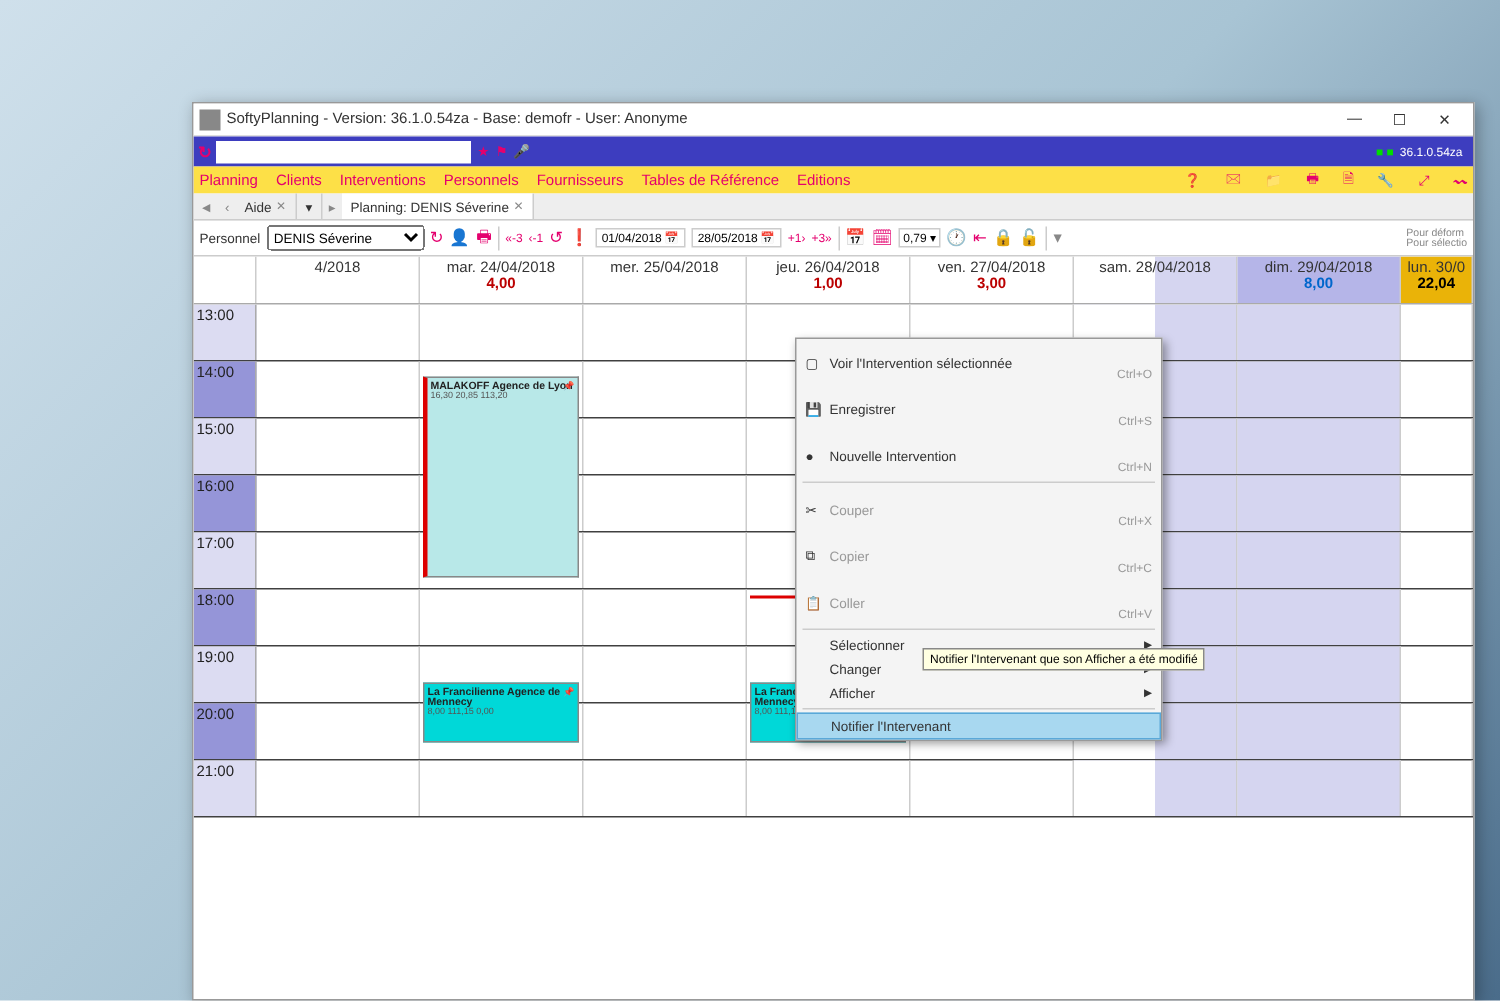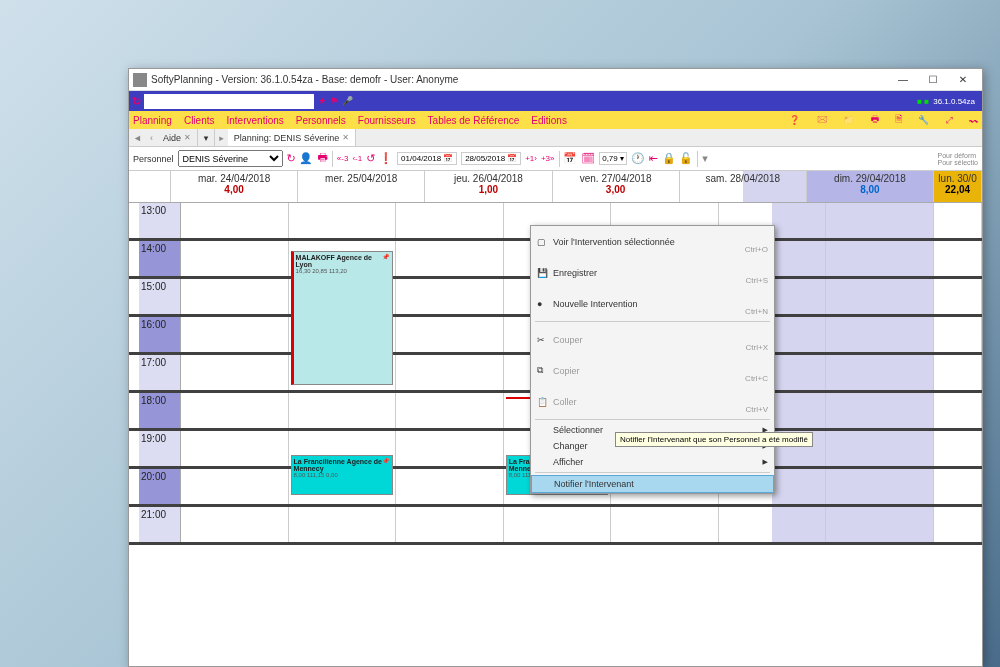--- a/index.html
+++ b/index.html
@@ -37,21 +37,21 @@
 .calhead { display:flex; height:32px; border-bottom:1px solid #aaa; }
 .calhead .timecol { width:42px; border-right:1px solid #ccc; }
 .calhead .dayhead { flex:1; border-right:1px solid #ccc; text-align:center; }
 .calhead .dayhead .dayname { font-size:10px; color:#333; padding-top:2px; }
 .calhead .dayhead .daysum { font-size:10px; font-weight:bold; }
 .calhead .dayhead .daysum.red { color:#b00; }
 .calhead .dayhead .daysum.blue { color:#06c; }
 .calhead .dayhead.weekend { background:#b5b5e8; }
 .calhead .dayhead.weekend-half { background:linear-gradient(to right,#fff 50%,#d5d5f0 50%); }
 .calbody { position:absolute; top:32px; left:0; right:0; bottom:0; overflow:hidden; }
-.calrow { display:flex; height:38px; border-bottom:3px solid #404040;padding-left:10px; }
+.calrow { display:flex; height:38px; border-bottom:1px solid #404040; }
 .calrow:nth-child(even) .timecol { background:#9595d8; }
 .calrow:nth-child(odd) .timecol { background:#dcdcf2; }
 .timecol { width:42px; font-size:10px; color:#222; display:flex; align-items:flex-start; padding:2px; border-right:1px solid #aaa; }
 .daycol { flex:1; border-right:1px solid #ccc; position:relative; }
 .daycol.weekend { background:#d5d5f0; }
 .daycol.sat::before { content:""; position:absolute; left:0; top:0; bottom:0; width:50%; background:#fff; }
 .event { position:absolute; left:2px; right:2px; border:1px solid #888; font-size:7px; padding:2px; overflow:hidden; }
 .event .title { font-weight:bold; color:#222; }
 .event .sub { font-size:6px; color:#555; }
 .event.lightcyan { background:#b8e8e8; border-left:3px solid #d00; }
@@ -165,20 +165,24 @@
     <div class="hint">
         <div>Pour déform</div>
         <div>Pour sélectio</div>
       </div>
   </div>
 
   <div class="calendar">
     <div class="calhead">
       <div class="timecol"></div>
       <div class="dayhead">
+          <div class="dayname">4/2018</div>
+          <div class="daysum"></div>
+        </div>
+      <div class="dayhead">
           <div class="dayname">mar. 24/04/2018</div>
           <div class="daysum red">4,00</div>
         </div>
       <div class="dayhead">
           <div class="dayname">mer. 25/04/2018</div>
           <div class="daysum"></div>
         </div>
       <div class="dayhead">
           <div class="dayname">jeu. 26/04/2018</div>
           <div class="daysum red">1,00</div>
@@ -377,13 +381,13 @@
       <span class="icon"></span>
       <span class="label">Afficher</span>
       <span class="arrow">▶</span>
     </div>
     <div class="sep"></div>
     <div class="item hl">
       <span class="icon"></span>
       <span class="label">Notifier l'Intervenant</span>
     </div>
   </div>
-<div class="tooltip">Notifier l'Intervenant que son Personnel a été modifié</div>
+<div class="tooltip">Notifier l'Intervenant que son Afficher a été modifié</div>
 
 </body></html>

